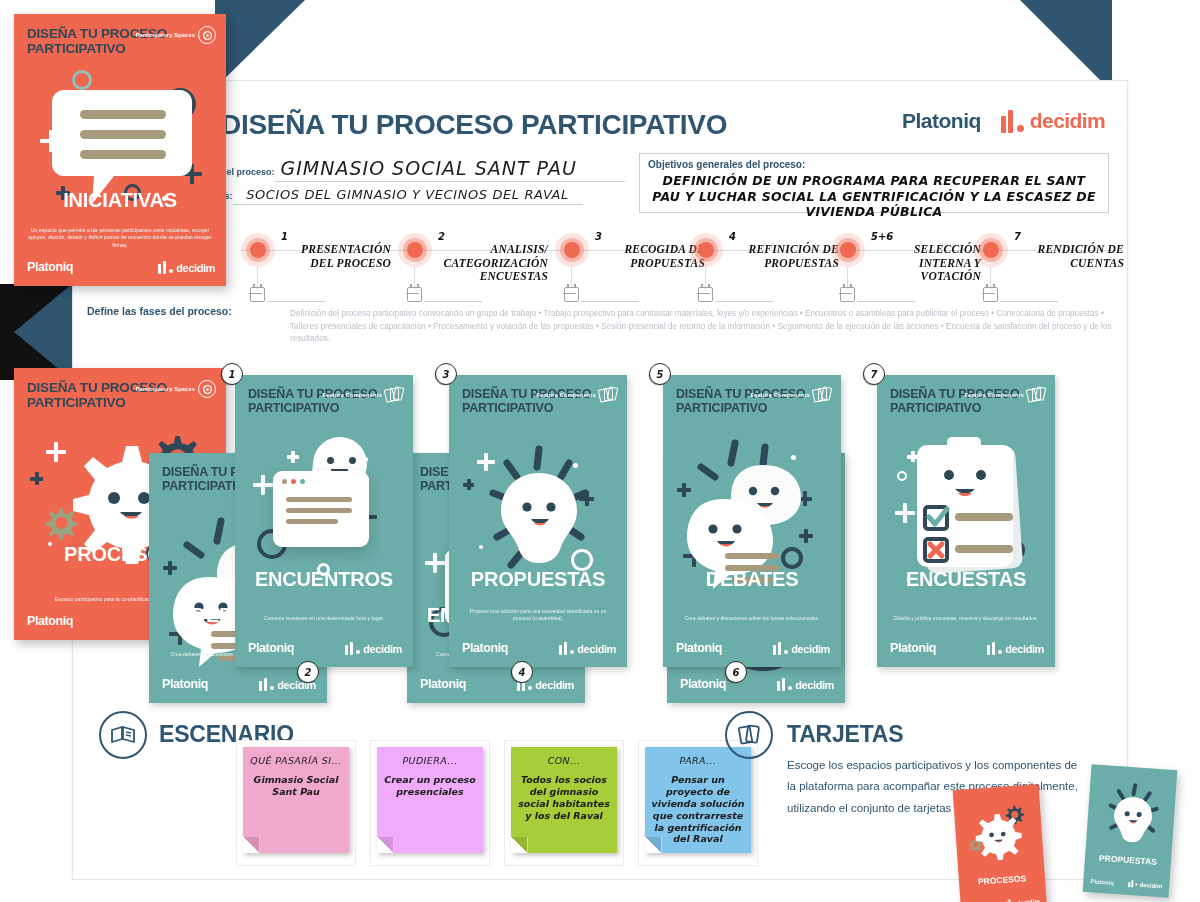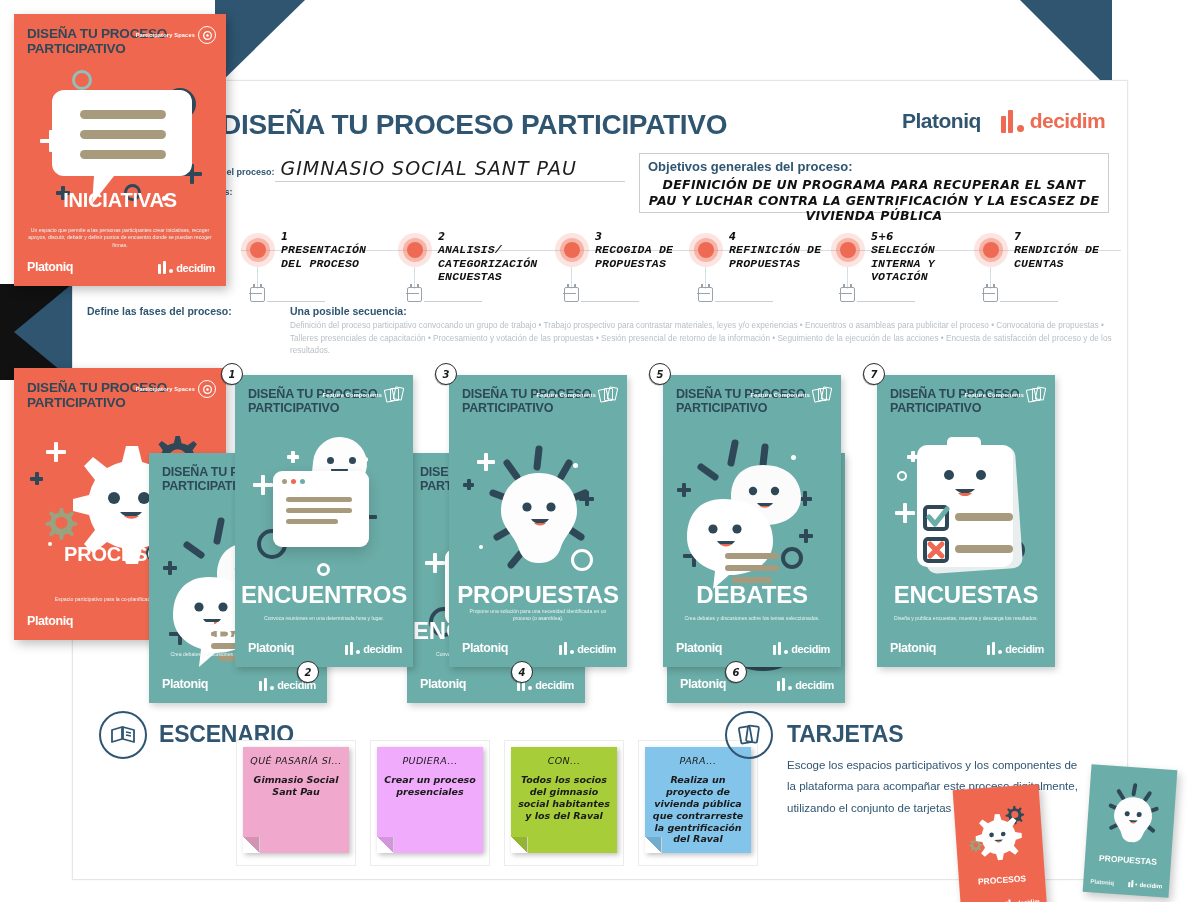--- a/index.html
+++ b/index.html
@@ -66,21 +66,21 @@
   }
   .f1{ left:100px; top:76px; }
   .f1 .val{ font-size:19px; letter-spacing:1px; width:350px; text-align:left;}
   .f2{ left:100px; top:106px; }
   .f2 .val{ font-size:13px; letter-spacing:0.6px; width:350px; text-align:center;}
 
   .objbox{
     position:absolute; left:566px; top:72px; width:470px; height:60px;
     border:1px solid #c9ced4; background:#fff; padding:5px 8px;
   }
-  .objbox .lbl{ font-size:13px; color:#2f5571; font-weight:bold; }
+  .objbox .lbl{ font-size:10px; color:#2f5571; font-weight:bold; }
   .objbox .val{
     font-family:"DejaVu Sans", sans-serif; font-style:italic; font-weight:bold;
     font-size:12.5px; color:#111; text-align:center; line-height:1.25; margin-top:3px;
     letter-spacing:0.3px;
   }
 
   
   .timeline{ position:absolute; left:168px; top:152px; width:880px; height:62px; }
   .tl-line{ position:absolute; left:0; top:17px; width:880px; height:1px; background:#d8dde2; }
   .tl-node{ position:absolute; top:0; }
@@ -94,22 +94,22 @@
   }
   .tl-dot::after{
     content:""; width:16px;height:16px;border-radius:50%; background:#ef6a52; position:absolute;
   }
   .tl-num{
     position:absolute; left:40px; top:-2px; font-family:"DejaVu Sans", sans-serif;
     font-style:italic; font-weight:bold; font-size:10px; color:#111;
   }
   .tl-lab{
     position:absolute; left:40px; top:10px; width:110px;
-    font-family:Liberation Mono, monospace; font-style:italic; font-weight:bold;
-    font-size:11.5px; line-height:1.18; color:#111; letter-spacing:0.2px;
+    font-family:Liberation Serif, serif; font-style:italic; font-weight:bold;
+    font-size:11.5px; line-height:1.18; color:#111; letter-spacing:0.2px;text-align:right;
   }
   .tl-stem{ position:absolute; left:16px; top:34px; width:1px; height:22px; background:#d8dde2; }
   .tl-cal{
     position:absolute; left:9px; top:54px; width:15px; height:15px;
     border:1.4px solid #9aa3ab; border-radius:2px;
   }
   .tl-cal::before{
     content:""; position:absolute; left:2px; top:-4px; width:2px;height:4px;background:#9aa3ab;
   }
   .tl-cal::after{
@@ -155,22 +155,22 @@
     position:absolute; width:9px;height:13px;border:1.3px solid #fff; border-radius:1px;
   }
   .card-tag .g i:nth-child(1){ left:0; top:2px; transform:rotate(-12deg); }
   .card-tag .g i:nth-child(2){ left:5px; top:1px; }
   .card-tag .g i:nth-child(3){ left:9px; top:0px; transform:rotate(12deg); }
   .badge-round{
     width:18px;height:18px;border-radius:50%;border:1.4px solid #fff;
     display:flex;align-items:center;justify-content:center;font-size:6px;font-weight:bold;color:#fff;
   }
   .card-title{
-    position:absolute; left:0; right:0; bottom:58px; text-align:center;
-    font-size:24px; font-weight:bold; letter-spacing:-0.2px; color:#fff;
+    position:absolute; left:0; right:0; bottom:76px; text-align:center;
+    font-size:20px; font-weight:bold; letter-spacing:-0.2px; color:#fff;
   }
   .card-sub{
     position:absolute; left:14px; right:14px; bottom:44px; text-align:center;
     font-size:5.1px; color:#eaf4f3; line-height:1.5;
   }
   .card-ft{
     position:absolute; left:13px; right:11px; bottom:12px;
     display:flex; align-items:center; justify-content:space-between;
   }
   .card-ft .pl{ font-size:12.5px; font-weight:bold; color:#fff; letter-spacing:-0.4px; }
@@ -283,25 +283,26 @@
           <span class="txt">decidim</span>
         </span>
       </div>
 
       <div class="field f1">
         <span class="lbl">Quién inicia el proceso:</span>
         <span class="val">GIMNASIO SOCIAL SANT PAU</span>
       </div>
       <div class="field f2">
         <span class="lbl">Participantes:</span>
+        <span class="val">SOCIOS DEL GIMNASIO Y VECINOS DEL RAVAL</span>
       </div>
 
       <div class="objbox">
         <div class="lbl">Objetivos generales del proceso:</div>
-        <div class="val">DEFINICIÓN DE UN PROGRAMA PARA RECUPERAR EL SANT PAU Y LUCHAR CONTRA LA GENTRIFICACIÓN Y LA ESCASEZ DE VIVIENDA PÚBLICA</div>
+        <div class="val">DEFINICIÓN DE UN PROGRAMA PARA RECUPERAR EL SANT PAU Y LUCHAR SOCIAL LA GENTRIFICACIÓN Y LA ESCASEZ DE VIVIENDA PÚBLICA</div>
       </div>
 
       <div class="timeline">
         <div class="tl-line"></div>
         <div class="tl-node" id="tl-nodes" style="position:absolute;inset:0;">
             <div class="tl-node" style="left: 0px; top: 0px;">
               <div class="tl-dot"></div>
               <div class="tl-num">1</div>
               <div class="tl-lab">PRESENTACIÓN DEL PROCESO</div>
               <div class="tl-stem"></div>
@@ -355,21 +356,20 @@
               <div class="tl-blank"></div>
             </div>
           </div>
       </div>
 
       <div class="instr">
         <div class="in-col-a">
           <div class="in-h">Define las fases del proceso:</div>
         </div>
         <div class="in-col-b">
-          <div class="in-h">Una posible secuencia:</div>
           <div class="in-p">Definición del proceso participativo convocando un grupo de trabajo • Trabajo prospectivo para contrastar materiales, leyes y/o experiencias • Encuentros o asambleas para publicitar el proceso • Convocatoria de propuestas • Talleres presenciales de capacitación • Procesamiento y votación de las propuestas • Sesión presencial de retorno de la información • Seguimiento de la ejecución de las acciones • Encuesta de satisfacción del proceso y de los resultados.</div>
         </div>
       </div>
 
       <div class="cards" id="card-area">
           <div class="slot" style="left: 12px; top: 4px;"></div>
           <div class="slot" style="left: 226px; top: 4px;"></div>
           <div class="slot" style="left: 440px; top: 4px;"></div>
           <div class="slot" style="left: 654px; top: 4px;"></div>
           <div class="slot" style="left: 868px; top: 4px;"></div>
@@ -739,21 +739,21 @@
               <div class="nb">Crear un proceso presenciales</div>
             </div>
             <div class="note-frame" style="left: 418px; top: 36px; width: 118px; height: 124px;"></div>
             <div class="note" style="left: 424px; top: 42px; background: rgb(167, 206, 56);">
               <div class="nh">CON...</div>
               <div class="nb">Todos los socios del gimnasio social habitantes y los  del Raval</div>
             </div>
             <div class="note-frame" style="left: 552px; top: 36px; width: 118px; height: 124px;"></div>
             <div class="note" style="left: 558px; top: 42px; background: rgb(130, 196, 234);">
               <div class="nh">PARA...</div>
-              <div class="nb">Realiza un proyecto de vivienda pública que contrarreste la gentrificación del Raval</div>
+              <div class="nb">Pensar un proyecto de vivienda solución que contrarreste la gentrificación del Raval</div>
             </div>
           </div>
 
         <div class="sec-ico" style="left:638px; top:6px;">
           <svg width="28" height="26" viewBox="0 0 28 26">
             <rect x="5" y="5" width="11" height="16" rx="1.5" fill="none" stroke="#2f5571" stroke-width="1.8" transform="rotate(-10 10 13)"></rect>
             <rect x="12" y="4" width="11" height="16" rx="1.5" fill="none" stroke="#2f5571" stroke-width="1.8" transform="rotate(8 17 12)"></rect>
           </svg>
         </div>
         <div class="sec-h" style="left:700px; top:16px;">TARJETAS</div>

